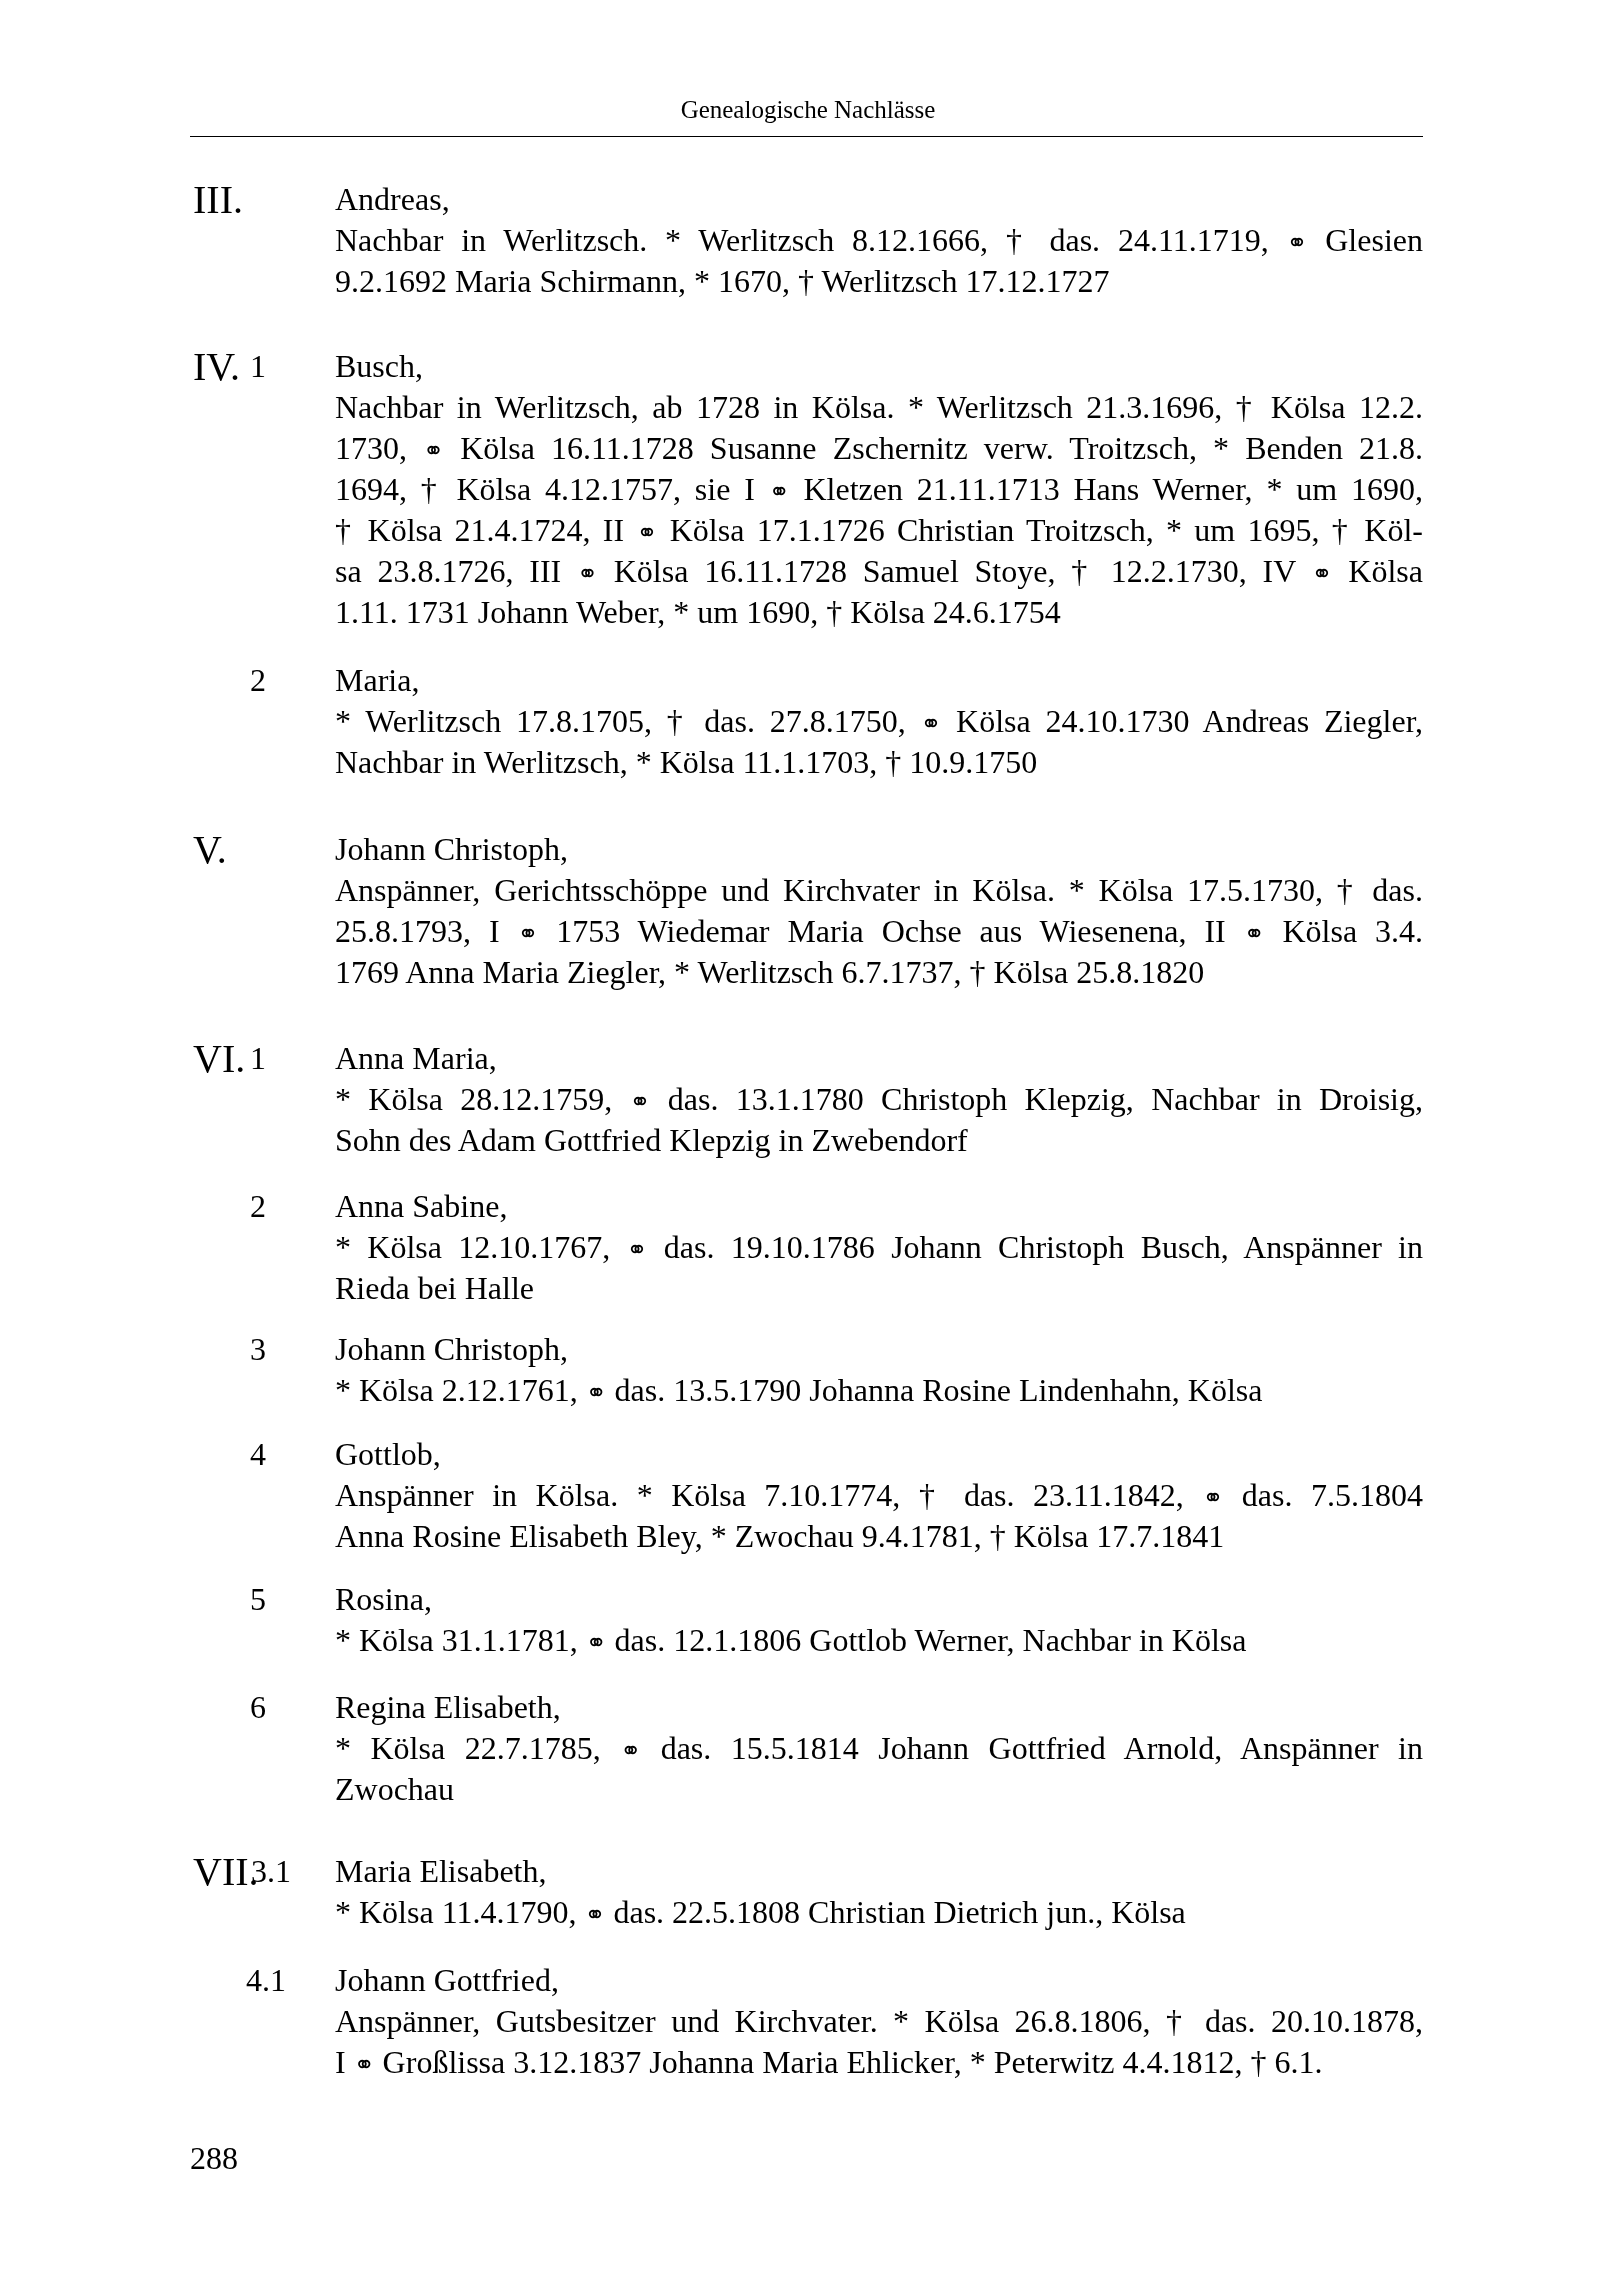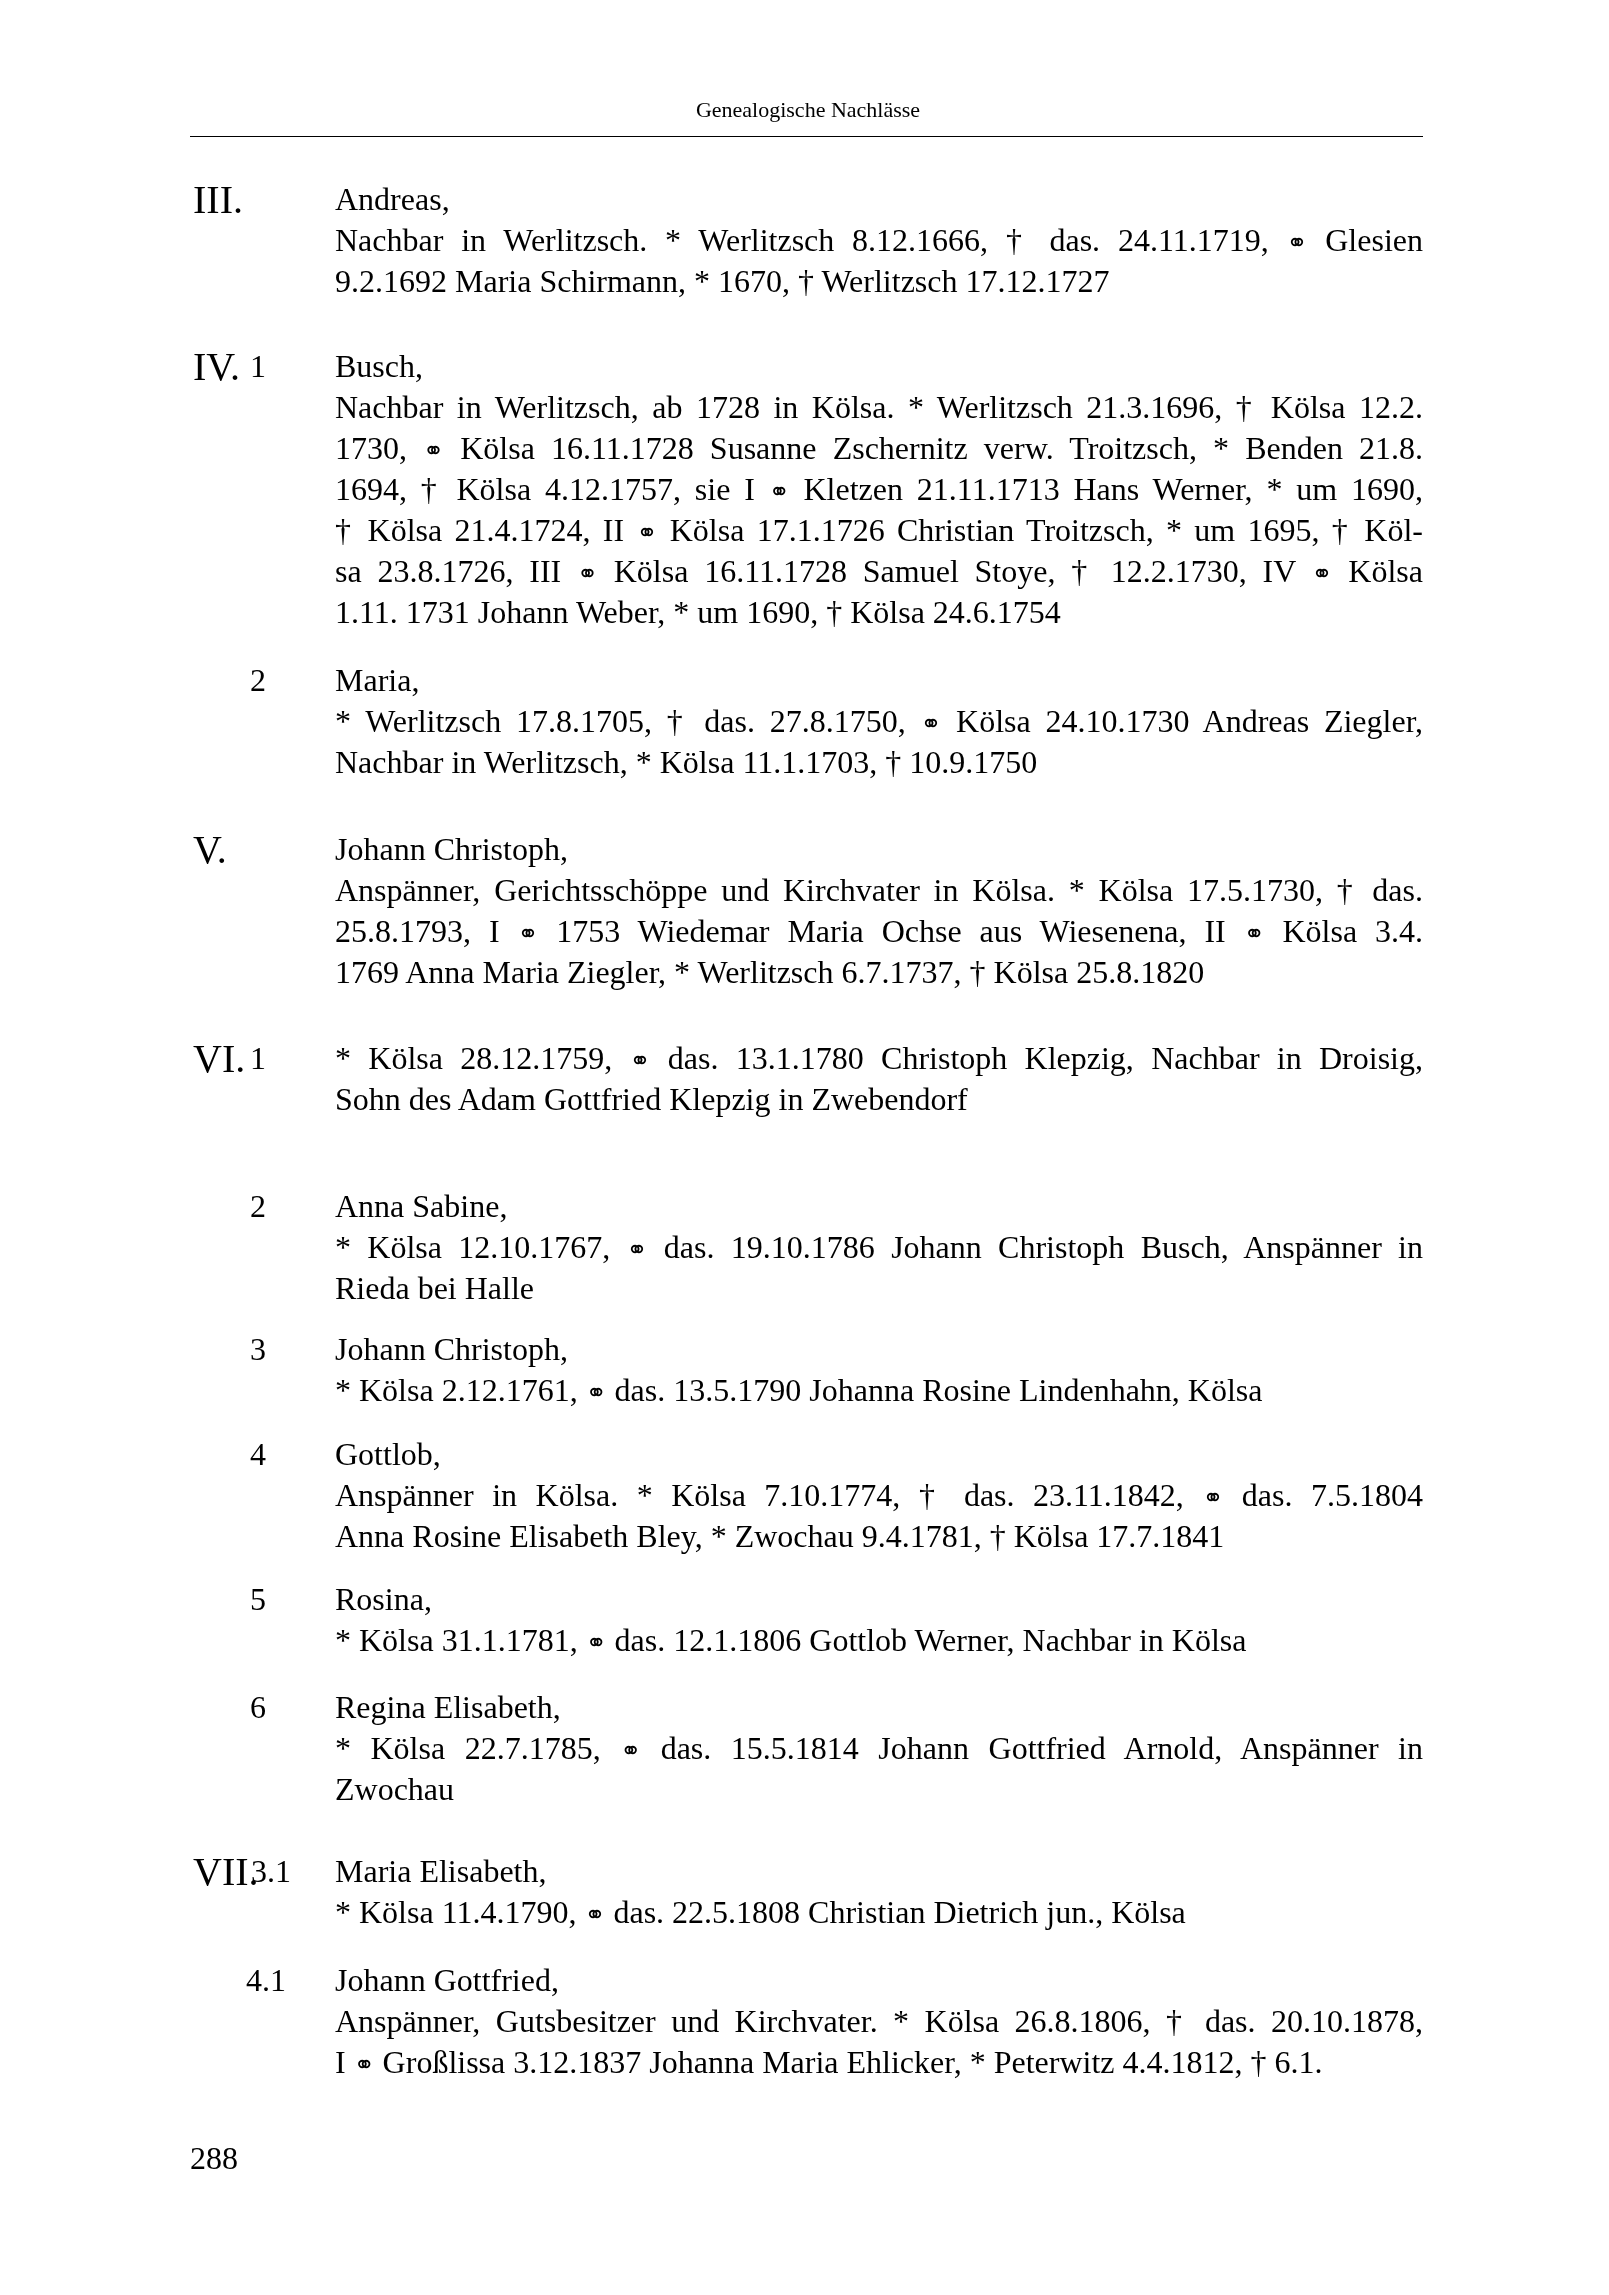--- a/index.html
+++ b/index.html
@@ -1,19 +1,19 @@
 <!DOCTYPE html>
 <html style="font-size:13.2px"><head>
 <meta charset="utf-8">
 <style>
   html, body { margin: 0; padding: 0; background: #ffffff; }
   body { width: 1610px; height: 2295px; position: relative; overflow: hidden;
          font-family: "Liberation Serif", "DejaVu Serif", serif; color: #000; }
   .header { position: absolute; left: 193px; width: 1230px; top: 93px;
-            text-align: center; font-size: 22px; line-height: 33px; }
+            text-align: center; font-size: 25px; line-height: 33px; }
   .rule { position: absolute; left: 190px; width: 1233px; top: 136px; height: 0;
           border-top: 1.7px solid #000; }
   .entry { position: absolute; left: 0; width: 1610px; }
   .label { position: absolute; left: 193px; font-size: 40px; line-height: 41px; white-space: pre; }
   .num { position: absolute; font-size: 32px; line-height: 41px; white-space: pre; }
   .lines { position: absolute; left: 335px; width: 1088px; }
   .line { display: block; height: 41px; line-height: 41px; font-size: 32px;
           white-space: nowrap; text-align: justify; text-align-last: justify; }
   .line.last { text-align: left; text-align-last: left; }
   .mar { font-family: "DejaVu Sans", sans-serif; font-size: 25px; font-weight: normal; }
@@ -61,20 +61,21 @@
         <span class="line last">Johann Christoph,</span>
         <span class="line">Anspänner, Gerichtsschöppe und Kirchvater in Kölsa. * Kölsa 17.5.1730, † das.</span>
         <span class="line">25.8.1793, I <span class="mar">⚭</span> 1753 Wiedemar Maria Ochse aus Wiesenena, II <span class="mar">⚭</span> Kölsa 3.4.</span>
         <span class="line last">1769 Anna Maria Ziegler, * Werlitzsch 6.7.1737, † Kölsa 25.8.1820</span>
       </div>
     </div>
     <div class="entry" style="top: 1038px;">
       <span class="label">VI.</span>
       <span class="num" style="left: 250px;">1</span>
       <div class="lines">
+        <span class="line last">Anna Maria,</span>
         <span class="line">* Kölsa 28.12.1759, <span class="mar">⚭</span> das. 13.1.1780 Christoph Klepzig, Nachbar in Droisig,</span>
         <span class="line last">Sohn des Adam Gottfried Klepzig in Zwebendorf</span>
       </div>
     </div>
     <div class="entry" style="top: 1186px;">
       <span class="num" style="left: 250px;">2</span>
       <div class="lines">
         <span class="line last">Anna Sabine,</span>
         <span class="line">* Kölsa 12.10.1767, <span class="mar">⚭</span> das. 19.10.1786 Johann Christoph Busch, Anspänner in</span>
         <span class="line last">Rieda bei Halle</span>

